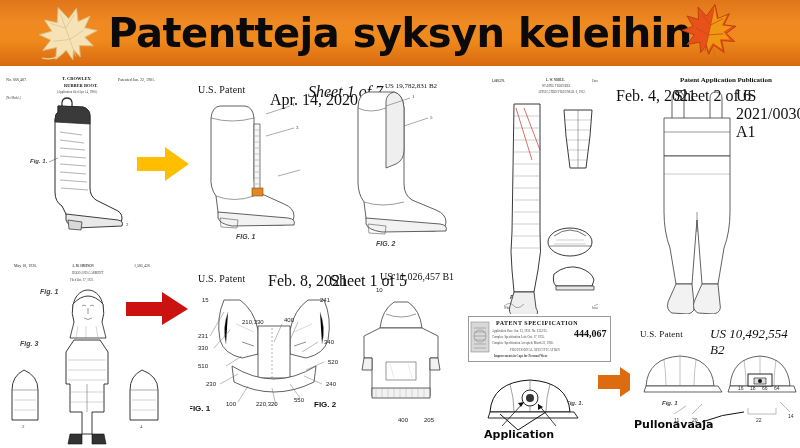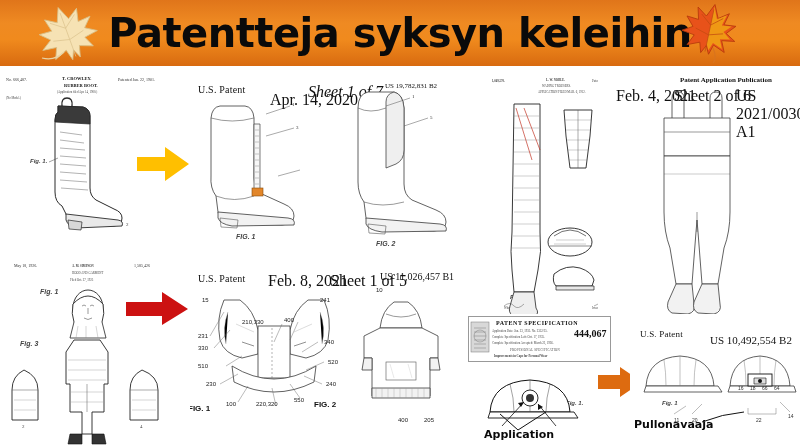--- a/index.html
+++ b/index.html
@@ -502,21 +502,21 @@
   </div>
 
   <svg class="arrow" style="left:596px;top:364px;" width="48" height="36">
     <polygon points="2,11 24,11 24,3 46,18 24,33 24,25 2,25" fill="#DD6B10"></polygon>
   </svg>
 
   <div class="doc" style="left:630px;top:314px;width:170px;height:134px;">
     <div class="uspat" style="left:10px;top:9px;">
       <span class="big" style="font-size:9px;">U.S. Patent</span>
     </div>
-    <div class="uspat sm" style="left:80px;top:20px;font-size:11px;">US 10,492,554 B2</div>
+    <div class="uspat sm" style="left:80px;top:12px;font-size:13px;font-style:italic;">US 10,492,554 B2</div>
     <div class="figcap" style="left:32px;top:86px;font-size:6px;">Fig. 1</div>
 
     <svg width="170" height="134" style="position:absolute;left:0;top:0;">
 
       <g transform="translate(10,38)">
         <path d="M6,34 Q8,6 40,4 Q72,6 74,34 Z" class="ln fillw" stroke-width=".9"></path>
         <path d="M6,34 L78,34 L82,40 L4,40 Z" class="ln fillw" stroke-width=".9"></path>
         <g stroke="#777" stroke-width=".45" fill="none">
           <path d="M40,4 L40,34"></path>
             <path d="M24,8 Q26,20 26,34"></path>

